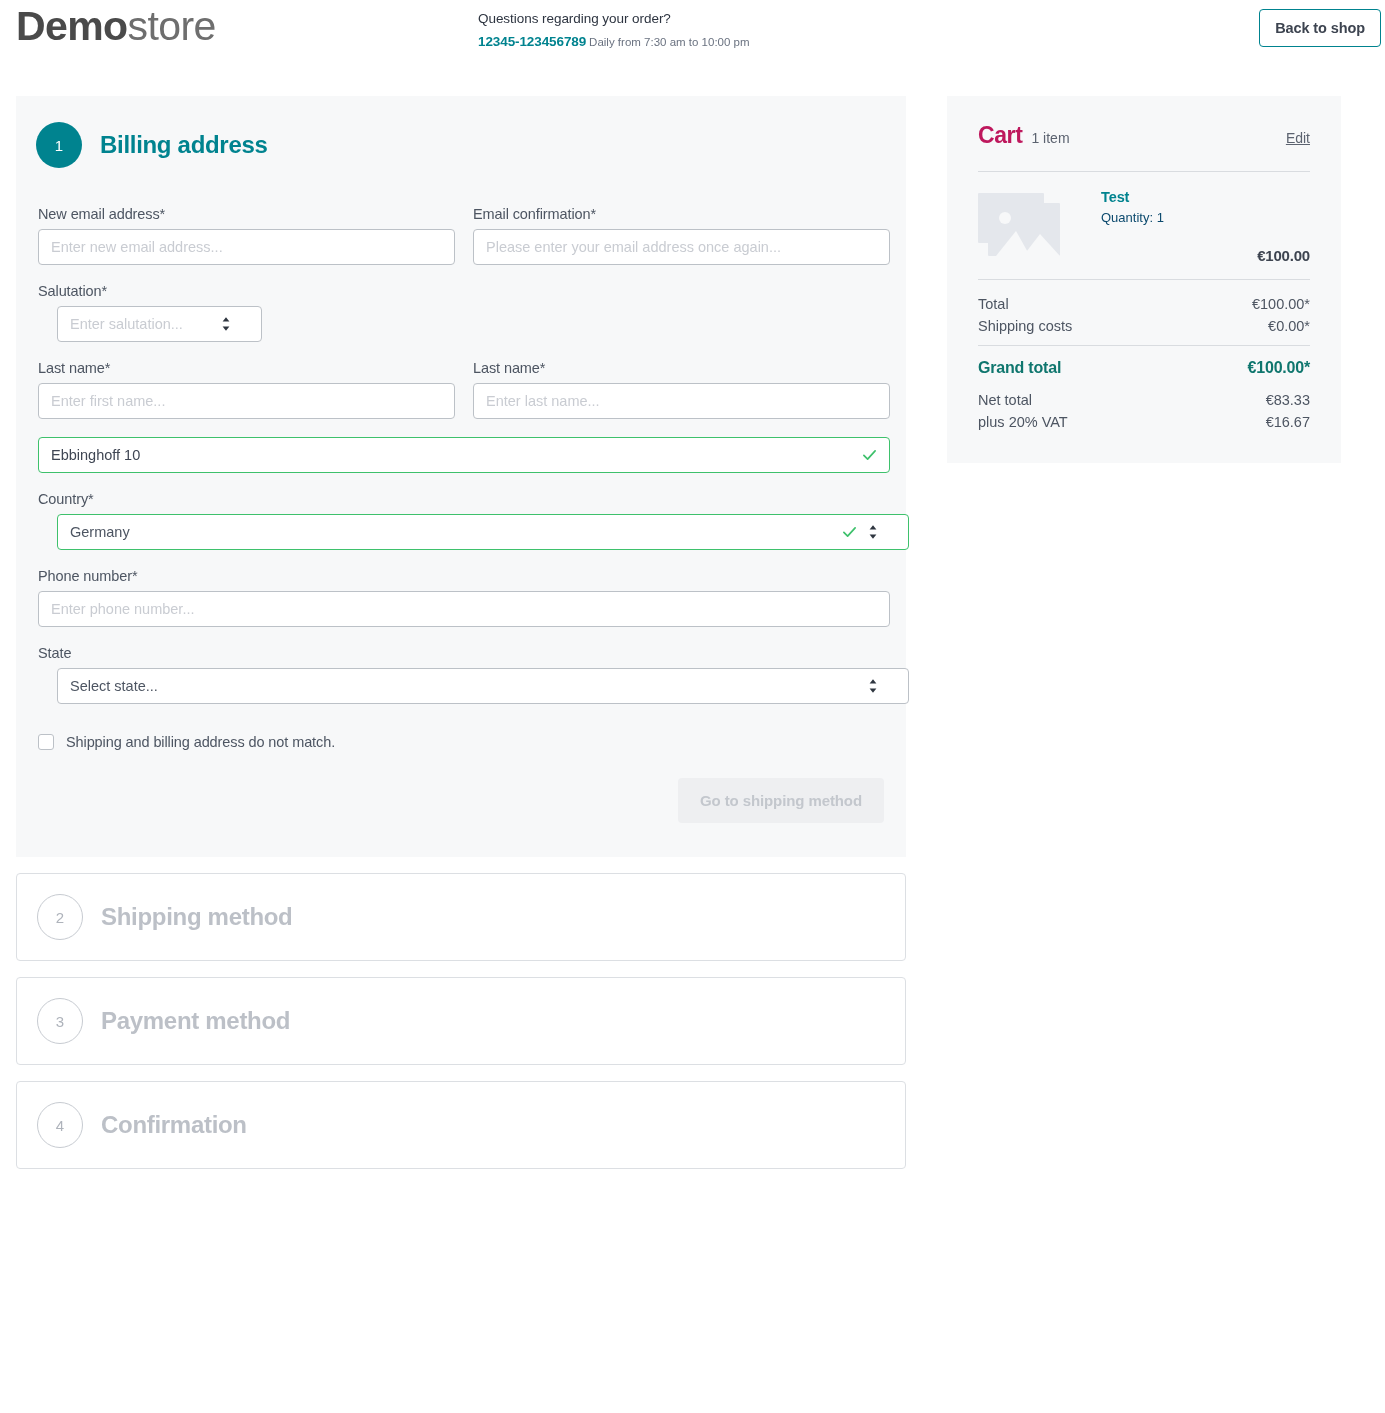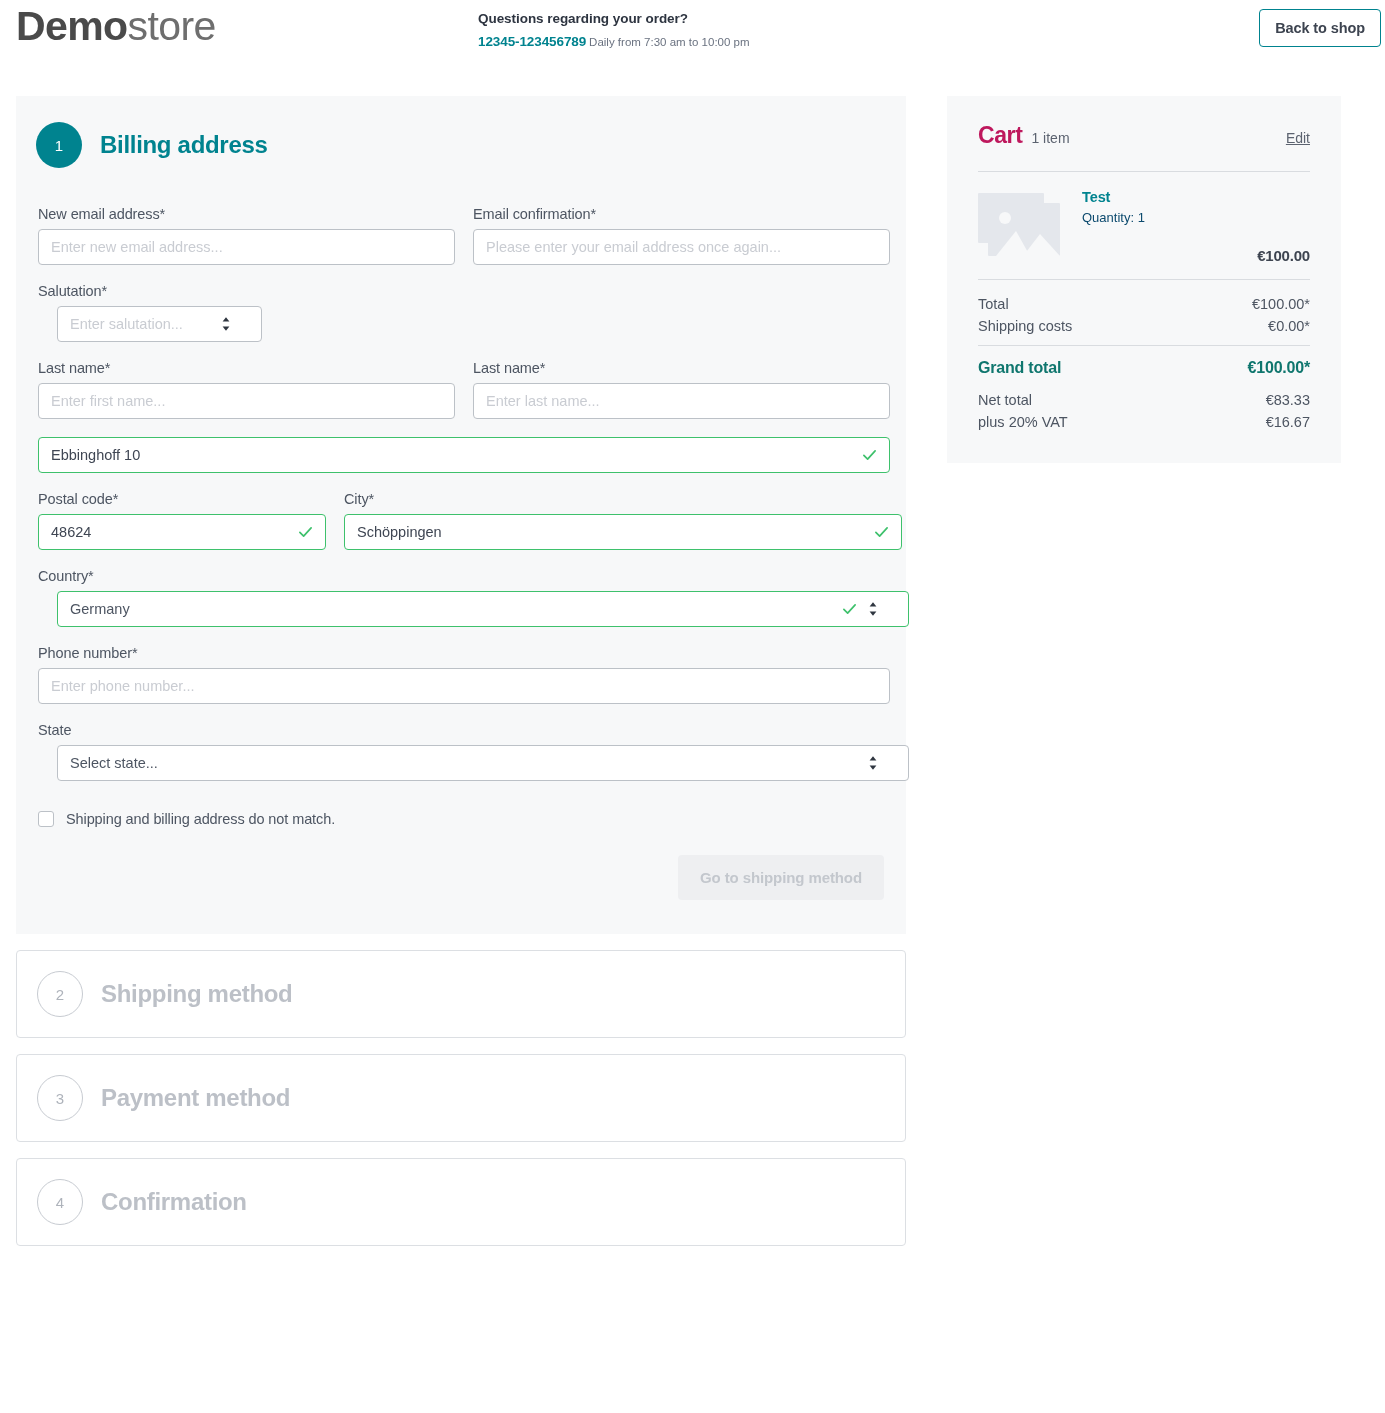--- a/index.html
+++ b/index.html
@@ -29,21 +29,21 @@
   .logo-bold { font-weight: 700; color: #4a4a4a; }
   .logo-light { font-weight: 400; color: #6e6e6e; }
 
   .contact {
     position: absolute;
     left: 478px;
     top: 9px;
   }
   .contact-title {
     font-size: 13.5px;
-    font-weight: 700;
+    font-weight: 400;
     color: #2d3440;
     line-height: 1.45;
     letter-spacing: -0.05px;
   }
   .contact-line { margin-top: 3px; white-space: nowrap; }
   .contact-phone {
     font-size: 13.5px;
     font-weight: 700;
     color: #00838f;
     letter-spacing: -0.1px;
@@ -299,21 +299,21 @@
     margin-top: 5px;
   }
   .prod-price {
     font-size: 15px;
     font-weight: 700;
     color: #3d4450;
     text-align: right;
     margin-top: 22px;
     letter-spacing: -0.2px;
   }
-  .prod-info { flex: 1; }
+  .prod-info { flex: 1; margin-left: 19px; }
 
   .sum {
     display: flex;
     justify-content: space-between;
     font-size: 14.5px;
     color: #4d5562;
     padding: 3px 0;
   }
   .sum-block-1 { padding-top: 13px; padding-bottom: 8px; }
   .sum.grand {
@@ -409,44 +409,20 @@
                 <input type="text" value="Ebbinghoff 10" style="">
                 <span class="tick">
                   <svg viewBox="0 0 16 16" width="15" height="15">
                     <path d="M2 8.4 L6 12.4 L14 3.6" stroke="#3ec16c" stroke-width="1.8" fill="none" stroke-linecap="round" stroke-linejoin="round"></path>
                   </svg>
                 </span>
               </div>
             </div>
           </div>
 
-          <div class="row">
-            <div class="field w-postal">
-              <label class="fl">Postal code*</label>
-              <div class="ctrl valid">
-                <input type="text" value="48624" style="">
-                <span class="tick">
-                  <svg viewBox="0 0 16 16" width="15" height="15">
-                    <path d="M2 8.4 L6 12.4 L14 3.6" stroke="#3ec16c" stroke-width="1.8" fill="none" stroke-linecap="round" stroke-linejoin="round"></path>
-                  </svg>
-                </span>
-              </div>
-            </div>
-            <div class="field w-city">
-              <label class="fl">City*</label>
-              <div class="ctrl valid">
-                <input type="text" value="Schöppingen" style="">
-                <span class="tick">
-                  <svg viewBox="0 0 16 16" width="15" height="15">
-                    <path d="M2 8.4 L6 12.4 L14 3.6" stroke="#3ec16c" stroke-width="1.8" fill="none" stroke-linecap="round" stroke-linejoin="round"></path>
-                  </svg>
-                </span>
-              </div>
-            </div>
-          </div>
 
           <div class="row">
             <div class="field w-full">
               <label class="fl">Country*</label>
               <div class="ctrl valid has-caret">
                 <div class="selectbox">
                   <span class="val">Germany</span>
                 </div>
                 <span class="tick">
                   <svg viewBox="0 0 16 16" width="15" height="15">

